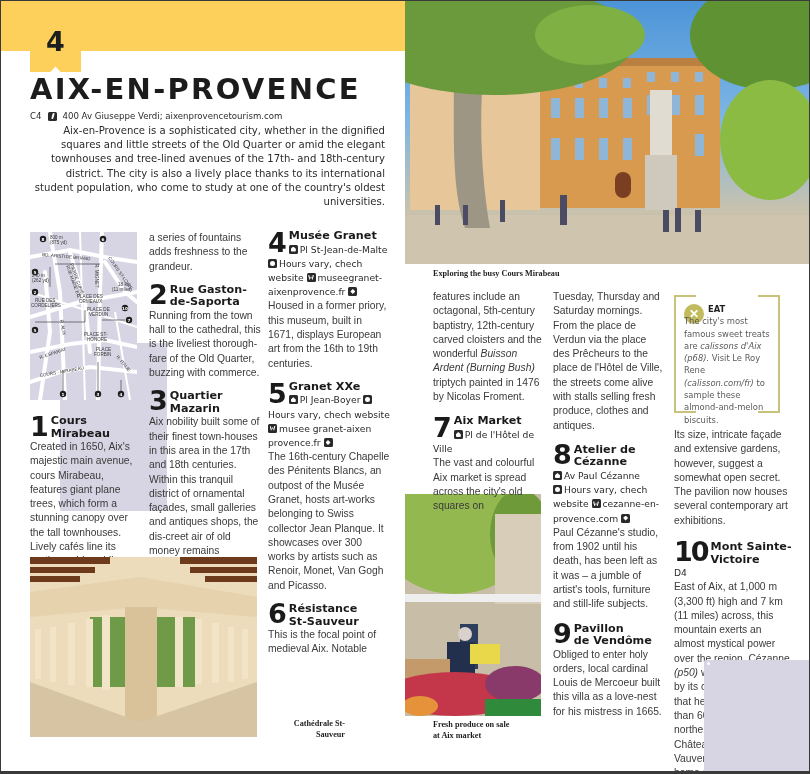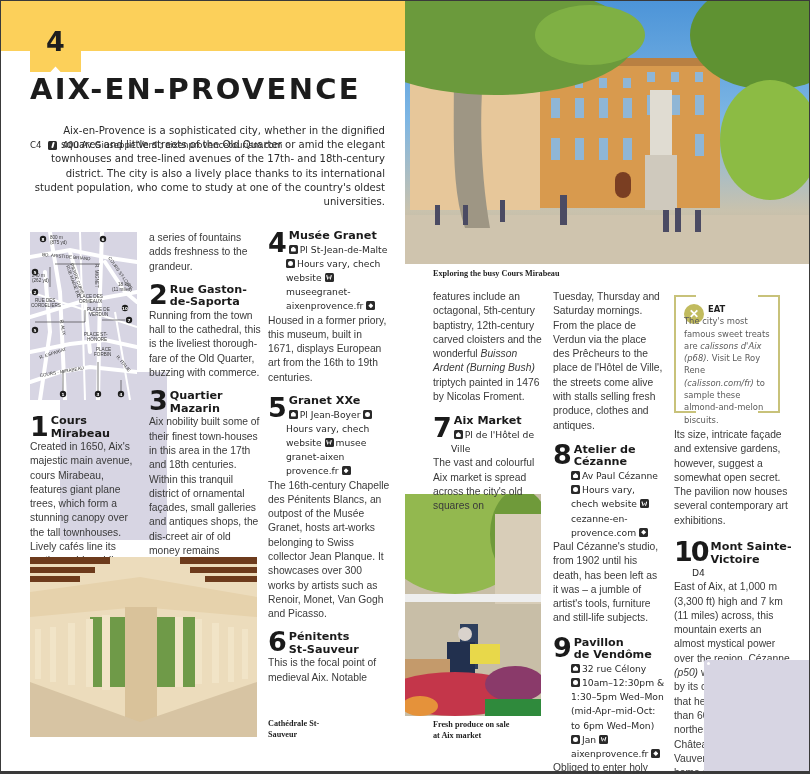--- a/index.html
+++ b/index.html
@@ -7,39 +7,39 @@
   body { position: relative; font-family: "Liberation Sans", sans-serif; color: #2a2a2a; }
   .page-frame { position: absolute; left: 0; top: 0; width: 810px; height: 774px; border: 1px solid #3a3a3a; border-bottom: 3px solid #3a3a3a; pointer-events: none; z-index: 50; }
 
   
   .header-band { position: absolute; left: 0; top: 0; width: 405px; height: 51px; background: #fcd05a; }
   .chapter-tab { position: absolute; left: 30px; top: 20px; width: 51px; height: 46px; background: #fcd05a; }
   .chapter-tab::after { content: ""; position: absolute; left: 0; bottom: -6px; width: 51px; height: 8px; background: #fcd05a; clip-path: polygon(0 0, 100% 0, 100% 100%, 60% 100%, 50% 30%, 40% 100%, 0 100%); }
   .chapter-num { position: absolute; left: 0; top: 6px; width: 51px; text-align: center; font-family: "DejaVu Sans", sans-serif; font-weight: bold; font-size: 27px; color: #1e1e1e; }
 
   .page-title { position: absolute; left: 30px; top: 72px; font-family: "DejaVu Sans", sans-serif; font-weight: bold; font-size: 29px; letter-spacing: 2.3px; color: #1c1c1c; }
-  .title-meta { position: absolute; left: 30px; top: 111px; font-family: "DejaVu Sans", sans-serif; font-size: 8.6px; color: #2a2a2a; display: flex; align-items: center; gap: 3px; margin-top: 29px; }
+  .title-meta { position: absolute; left: 30px; top: 111px; font-family: "DejaVu Sans", sans-serif; font-size: 8.6px; color: #2a2a2a; display: flex; align-items: center; gap: 3px; }
   .ico { display: inline-block; width: 9px; height: 9px; background: #2a2a2a; border-radius: 1.5px; position: relative; vertical-align: -1px; margin-right: 2px; }
   .ico::after { content: ""; position: absolute; left: 2px; top: 2px; width: 5px; height: 5px; background: #fff; border-radius: 1px; }
   .ico.map::after { width: 3px; height: 3px; left: 3px; top: 2px; border-radius: 50%; }
   .ico.phone::after { width: 2px; height: 6px; left: 4px; top: 1.5px; transform: skew(-15deg); }
   .ico.home::after { clip-path: polygon(50% 0, 100% 45%, 100% 100%, 0 100%, 0 45%); }
   .ico.clock::after { border-radius: 50%; }
   .ico.web::after { clip-path: polygon(0 0, 20% 0, 35% 70%, 50% 20%, 65% 70%, 80% 0, 100% 0, 75% 100%, 50% 50%, 25% 100%); background: #fff; width: 6px; left: 1.5px; }
   .ico.acc::after { clip-path: polygon(0 50%, 50% 0, 100% 50%, 50% 100%); }
   .intro { position: absolute; left: 30px; top: 124px; width: 355px; font-family: "DejaVu Sans", sans-serif; font-size: 10.1px; line-height: 14.2px; color: #2a2a2a; text-align: right; }
 
   
   .col { position: absolute; font-family: "Liberation Sans", sans-serif; font-size: 10.3px; line-height: 14.3px; color: #3a3a3a; }
   .col p { margin: 0; }
   .entry { margin-top: 10px; }
   .entry-head { display: flex; align-items: flex-start; }
   .entry-num { font-family: "DejaVu Sans", sans-serif; font-weight: bold; font-size: 27px; line-height: 24px; color: #1a1a1a; margin-right: 3px; letter-spacing: -1px; }
   .entry-title { font-family: "DejaVu Sans", sans-serif; font-weight: bold; font-size: 11.2px; line-height: 12.5px; color: #1a1a1a; padding-top: 1px; }
-  .entry-info { font-family: "DejaVu Sans", sans-serif; font-size: 9.2px; line-height: 14.2px; color: #2a2a2a; margin-left: 18px; }
+  .entry-info { font-family: "DejaVu Sans", sans-serif; font-size: 9.2px; line-height: 14.2px; color: #2a2a2a; }
   .entry-body { font-size: 10.3px; line-height: 14.3px; color: #3a3a3a; }
   em, .em { font-style: italic; }
 
   
   .map { position: absolute; left: 30px; top: 232px; width: 107px; height: 168px; background: #d7d5e3; overflow: hidden; }
   .map svg { width: 100%; height: 100%; }
 
   
   .photo { position: absolute; overflow: hidden; }
   .photo-top { left: 405px; top: 0; width: 405px; height: 264px; background: linear-gradient(180deg, #4c94d8 0%, #7db6e4 45%, #c9c2ad 80%, #b9ab93 100%); }
@@ -214,29 +214,29 @@
       <span class="ico web"></span><span>musee granet-aixen provence.fr</span>
       <span class="ico acc"></span>
     </div>
     <p class="entry-body">The 16th-century Chapelle des Pénitents Blancs, an outpost of the Musée Granet, hosts art-works belonging to Swiss collector Jean Planque. It showcases over 300 works by artists such as Renoir, Monet, Van Gogh and Picasso.</p>
   </div>
 
   <div class="entry" style="margin-top:9px;">
     <div class="entry-head">
       <span class="entry-num">6</span>
       <span class="entry-title">
-        <span>Pénitents</span><br>
+        <span>Résistance</span><br>
         <span>St-Sauveur</span>
       </span>
     </div>
     <p class="entry-body">This is the focal point of medieval Aix. Notable</p>
   </div>
 </div>
 
-<div class="caption" style="left:268px; top:718px; width:60px;">Cathédrale St-Sauveur</div>
+<div class="caption" style="left:285px; top:718px; width:60px;text-align:right;">Cathédrale St-Sauveur</div>
 
 <div class="photo photo-top">
   <svg viewBox="0 0 405 264" width="405" height="264" xmlns="http://www.w3.org/2000/svg" preserveAspectRatio="none">
     <rect x="135" y="58" width="180" height="150" fill="#d89a4e"></rect>
     <rect x="135" y="58" width="180" height="8" fill="#b98042"></rect>
     <g fill="#8fb6d6">
       <rect x="146" y="78" width="8" height="10"></rect>
         <rect x="170" y="78" width="8" height="10"></rect>
         <rect x="194" y="78" width="8" height="10"></rect>
         <rect x="218" y="78" width="8" height="10"></rect>
@@ -365,27 +365,20 @@
   </div>
 
   <div class="entry" style="margin-top:10px;">
     <div class="entry-head">
       <span class="entry-num">9</span>
       <span class="entry-title">
         <span>Pavillon</span><br>
         <span>de Vendôme</span>
       </span>
     </div>
-    <div class="entry-info">
-      <span class="ico home"></span><span>32 rue Célony</span><br>
-      <span class="ico clock"></span><span>10am–12:30pm &amp; 1:30–5pm Wed–Mon (mid-Apr–mid-Oct: to 6pm Wed–Mon)</span>
-      <span class="ico clock"></span><span>Jan</span>
-      <span class="ico web"></span><span>aixenprovence.fr</span>
-      <span class="ico acc"></span>
-    </div>
     <p class="entry-body">Obliged to enter holy orders, local cardinal Louis de Mercoeur built this villa as a love-nest for his mistress in 1665.</p>
   </div>
 </div>
 
 <div class="eat-box">
   <div class="corner tl"></div>
   <div class="corner tr"></div>
   <div class="eat-icon">✕</div>
   <div class="eat-text">
     <span class="eat-label">EAT</span>

